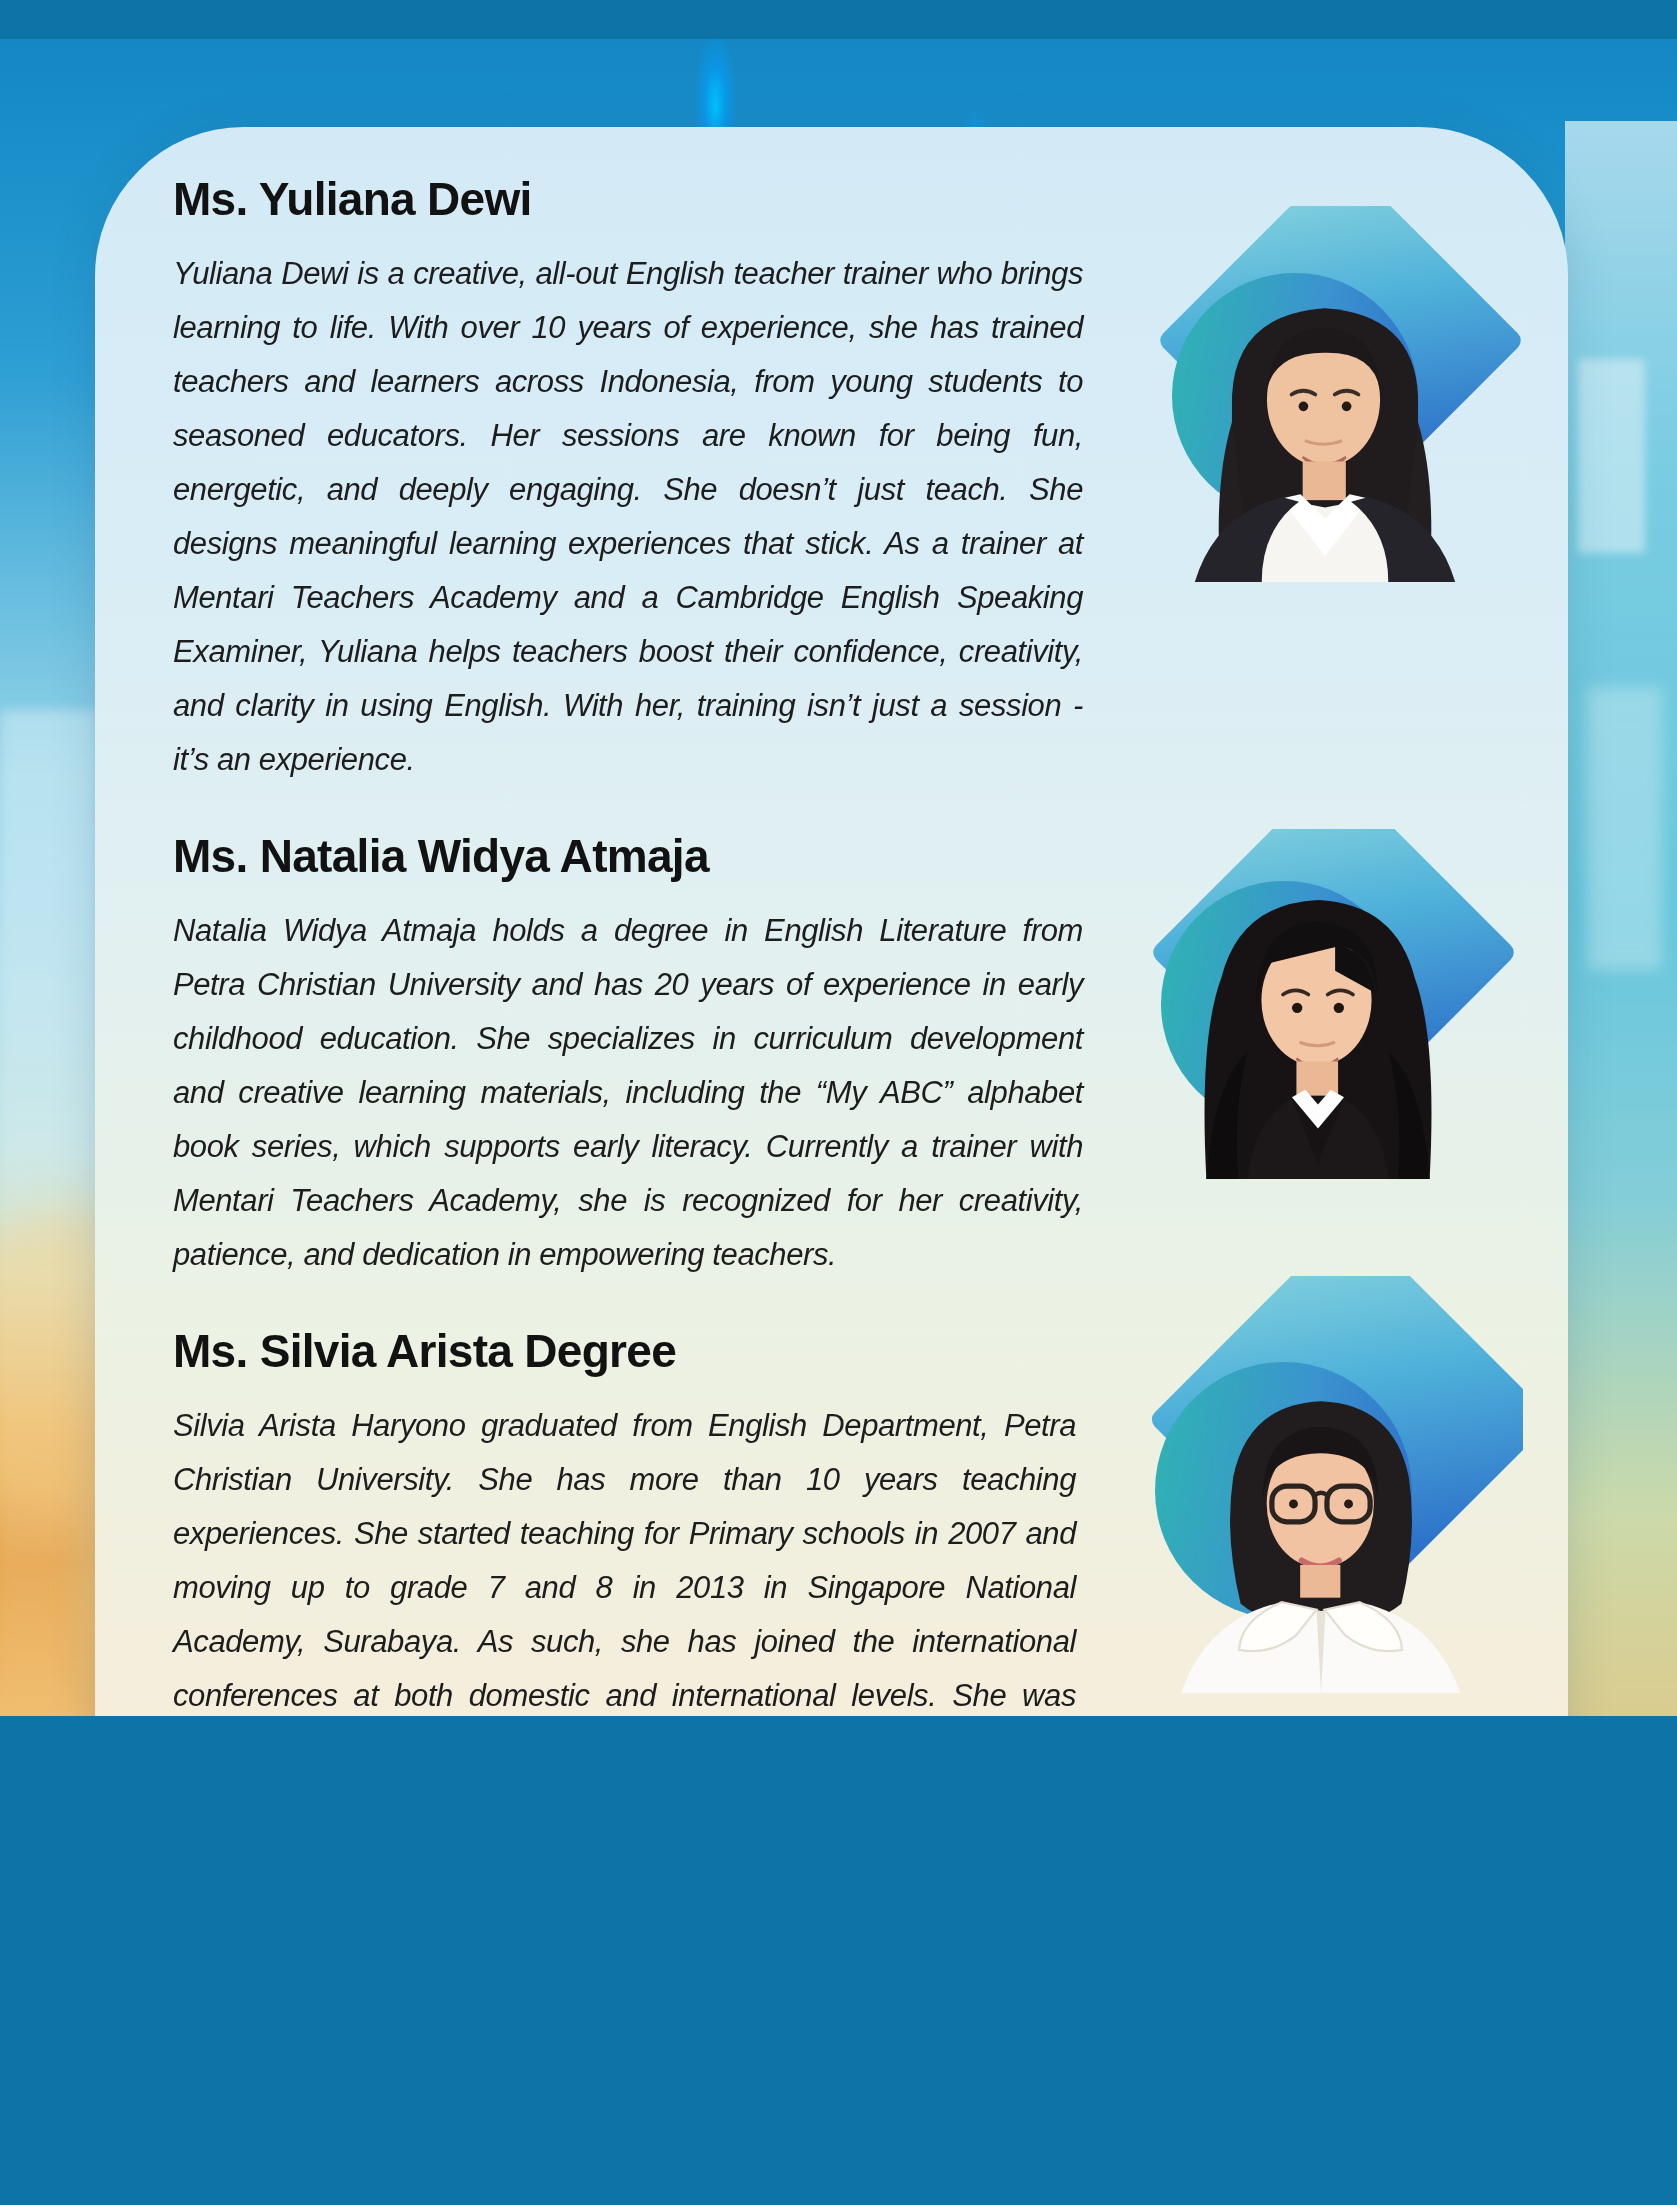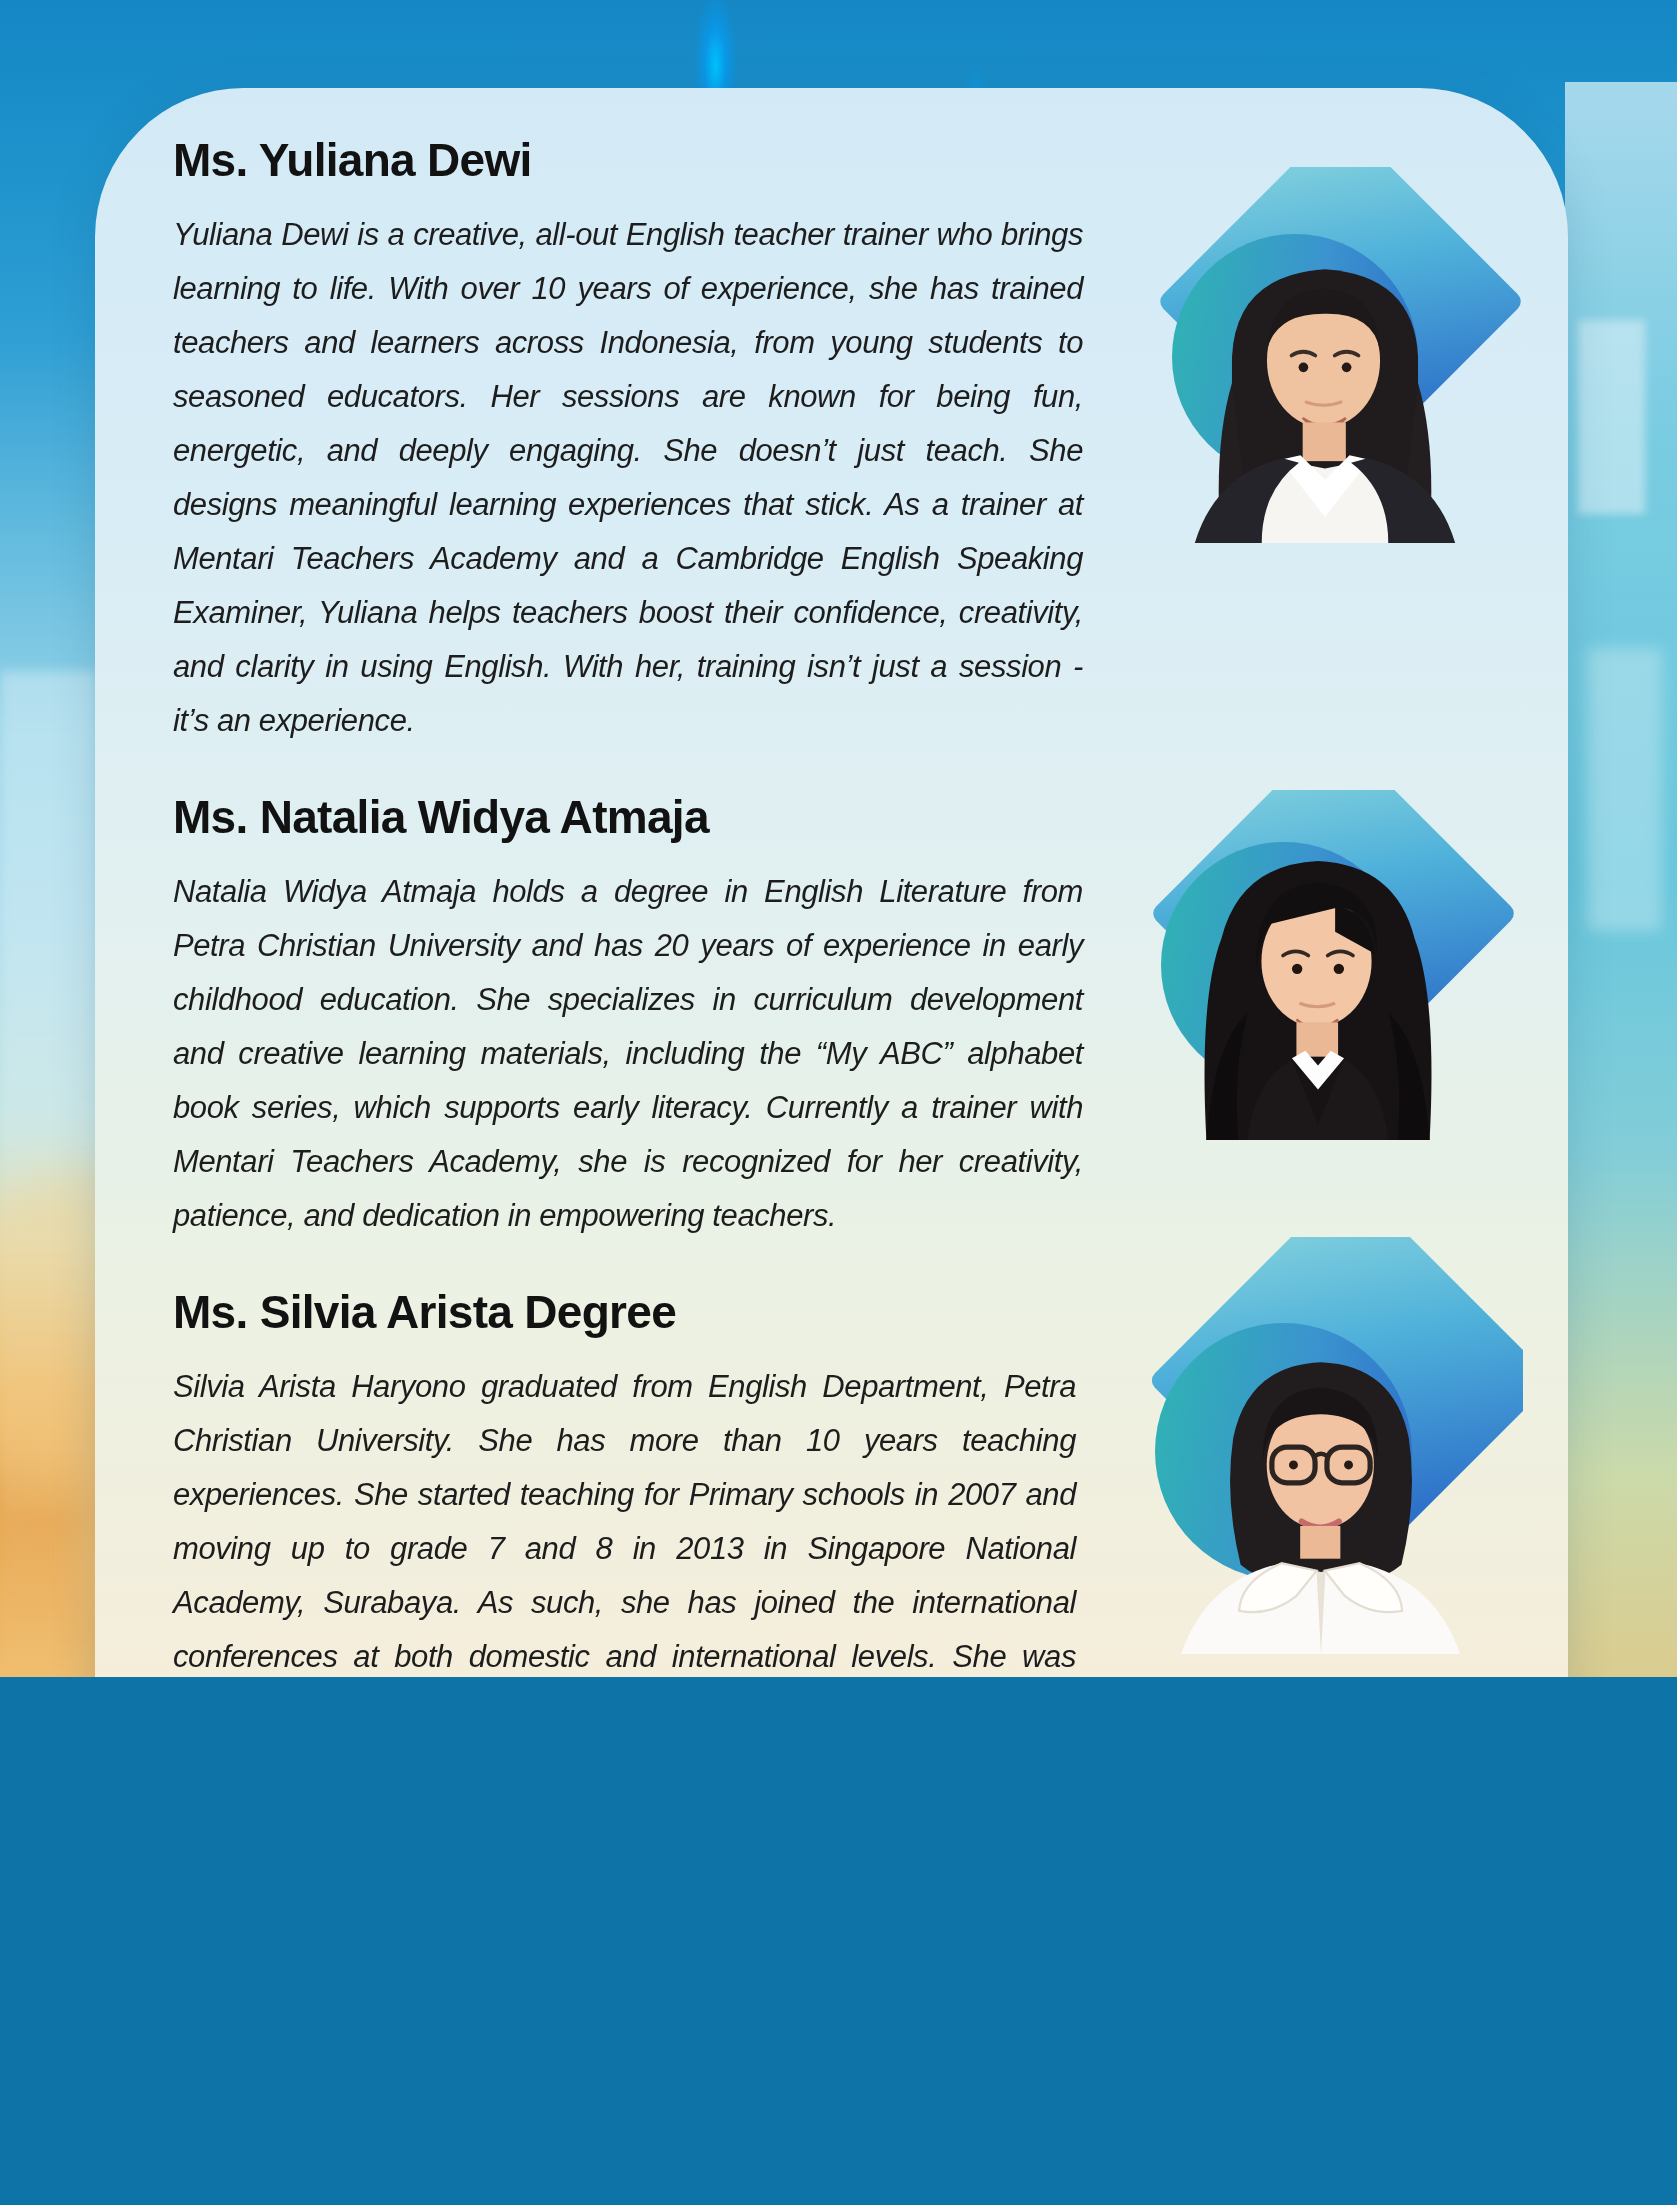--- a/index.html
+++ b/index.html
@@ -6,20 +6,21 @@
   .page{
     position:relative;
     width:1677px;height:1677px;
     overflow:hidden;
     font-family:"Liberation Sans", sans-serif;
     background:linear-gradient(180deg,
       #1487c4 0%, #1e93cc 10%, #2f9fd4 20%,
       #63bbde 32%, #95d4e8 44%, #aadcec 55%,
       #bfe2e2 66%, #d9dfba 74%,
       #e9b766 83%, #e7a64d 91%, #f0bc6b 100%);
+    margin-top:39px;
   }
   
   .bg-right-strip{
     position:absolute; right:0; top:82px; width:112px; height:1788px;
     background:linear-gradient(180deg,#aedcee 0%, #7ccee2 20%, #66c6dc 45%,
        #7fccd8 60%, #cadcae 78%, #e2c582 95%);
     opacity:.95;
   }
   .bg-right-strip::before{
     content:""; position:absolute; left:13.4px; top:238px; width:67px; height:194px;

